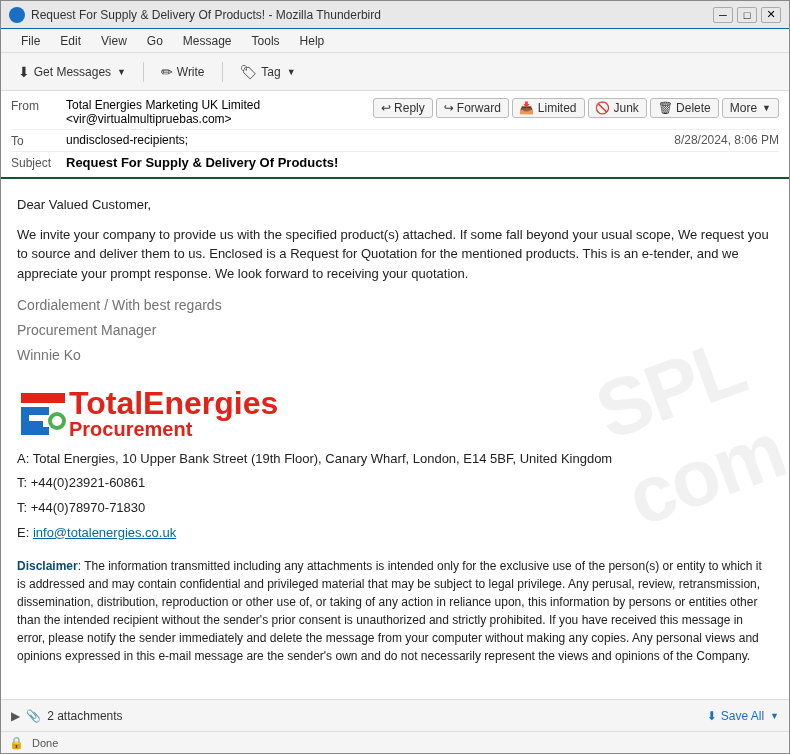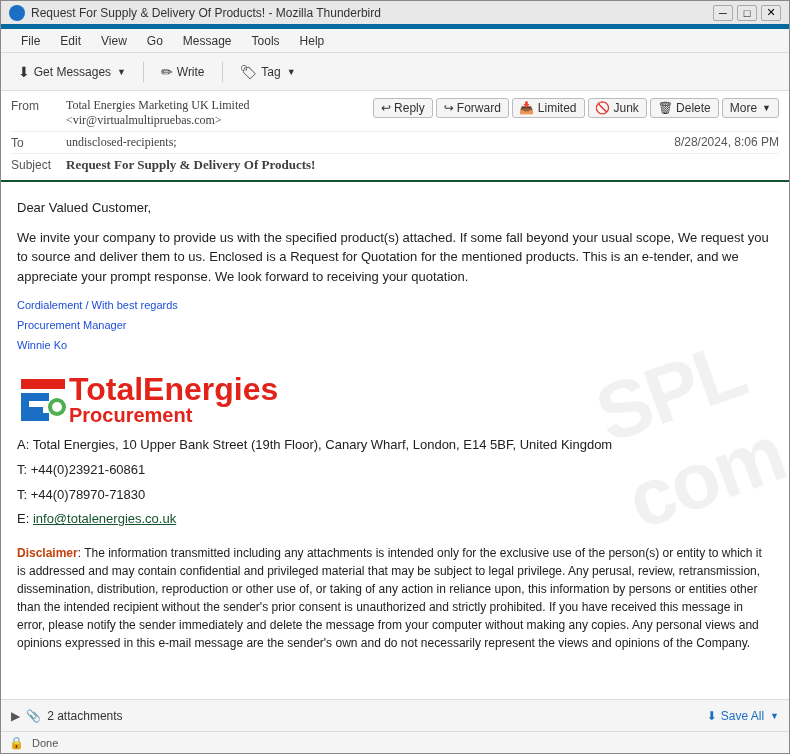--- a/index.html
+++ b/index.html
@@ -1,21 +1,21 @@
 <!DOCTYPE html>
 <html><head>
   <meta charset="utf-8">
   <style>
     * { box-sizing: border-box; margin: 0; padding: 0; }
     body { font-family: 'Segoe UI', Arial, sans-serif; font-size: 13px; background: #f0f0f0; color: #222; }
 
     
     .window { width: 790px; height: 754px; background: #fff; border: 1px solid #888; display: flex; flex-direction: column; overflow: hidden; }
 
-    .title-bar { background: #e8e8e8; display: flex; align-items: center; justify-content: space-between; padding: 4px 8px; border-bottom: 5px solid #0369a1; height: 28px; }
+    .title-bar { background: #e8e8e8; display: flex; align-items: center; justify-content: space-between; padding: 4px 8px; border-bottom: 1px solid #0369a1; height: 28px; }
     .title-bar-left { display: flex; align-items: center; gap: 6px; }
     .title-bar-icon { width: 16px; height: 16px; background: #1a6fc4; border-radius: 50%; display: inline-block; }
     .title-bar-title { font-size: 12px; color: #333; }
     .title-bar-controls { display: flex; gap: 4px; }
     .win-btn { width: 20px; height: 16px; background: #e8e8e8; border: 1px solid #aaa; border-radius: 2px; font-size: 11px; cursor: pointer; display: flex; align-items: center; justify-content: center; }
     .win-btn.close { background: #e8e8e8; }
 
     
     .menu-bar { background: #f5f5f5; display: flex; align-items: center; padding: 2px 16px; border-bottom: 1px solid #ddd; height: 24px; gap: 12px; }
     .menu-item { font-size: 12px; color: #333; cursor: pointer; padding: 1px 4px; }
@@ -25,38 +25,38 @@
     .toolbar-btn { display: flex; align-items: center; gap: 4px; padding: 3px 8px; border: 1px solid transparent; border-radius: 3px; cursor: pointer; font-size: 12px; color: #333; background: transparent; }
     .toolbar-btn .icon { font-size: 14px; }
     .toolbar-sep { width: 1px; height: 20px; background: #ccc; margin: 0 4px; }
     .dropdown-arrow { font-size: 9px; margin-left: 2px; }
 
     
     .email-header { background: #fff; border-bottom: 2px solid #14532d; padding: 4px 10px; }
     .email-header-row { display: flex; align-items: flex-start; padding: 3px 0; border-bottom: 1px solid #eee; }
     .email-header-row:last-child { border-bottom: none; }
     .header-label { color: #555; font-size: 12px; width: 55px; flex-shrink: 0; padding-top: 1px; }
-    .header-value { font-size: 12px; color: #404040; flex: 1; font-family: Liberation Serif, serif; }
+    .header-value { font-size: 12px; color: #000000; flex: 1; }
     .header-actions { display: flex; gap: 3px; align-items: center; margin-left: auto; flex-shrink: 0; }
     .hdr-btn { display: flex; align-items: center; gap: 3px; padding: 2px 7px; border: 1px solid #bbb; border-radius: 3px; background: #f5f5f5; cursor: pointer; font-size: 12px; color: #333; }
     .hdr-btn .icon { font-size: 12px; }
     .subject-row .header-value { font-weight: bold; font-size: 13px; }
     .date-val { font-size: 12px; color: #555; margin-left: 10px; }
 
     
     .email-body { flex: 1; overflow-y: auto; padding: 16px 16px 10px 16px; background: #fff; position: relative; }
     .email-body p { margin-bottom: 10px; font-size: 13px; line-height: 1.5; }
-    .sig-block { margin-top: 10px; font-size: 11px; line-height: 1.8; color: #1d4ed8; }
+    .sig-block { margin-top: 10px; font-size: 14px; line-height: 1.8; color: #737373; }
     .company-logo { display: flex; align-items: center; margin: 16px 0 6px 0; }
     .company-name { font-size: 32px; font-weight: bold; color: #e2231a; font-family: Arial, sans-serif; }
     .company-sub { font-size: 20px; color: #e2231a; font-weight: bold; display: block; margin-top: -4px; }
     .contact-block { font-size: 13px; line-height: 1.9; margin-bottom: 10px; }
-    .contact-block a { color: #14532d; text-decoration: underline; }
+    .contact-block a { color: #0369a1; text-decoration: underline; }
     .disclaimer { font-size: 12px; line-height: 1.5; color: #222; margin-top: 12px; }
-    .disclaimer-label { font-weight: bold; color: #c2410c; }
+    .disclaimer-label { font-weight: bold; color: #0c4a6e; }
 
     
     .watermark { position: absolute; right: 20px; top: 160px; font-size: 80px; font-weight: 900; color: rgba(180,180,180,0.18); transform: rotate(-20deg); pointer-events: none; font-family: Arial, sans-serif; letter-spacing: -2px; }
 
     
     .attachments-bar { display: flex; align-items: center; justify-content: space-between; background: #f5f5f5; border-top: 1px solid #ddd; padding: 5px 10px; height: 32px; }
     .attach-left { display: flex; align-items: center; gap: 6px; font-size: 12px; color: #333; }
     .attach-expand { font-size: 12px; cursor: pointer; color: #555; }
     .attach-right { display: flex; align-items: center; gap: 4px; font-size: 12px; color: #1a6fc4; cursor: pointer; }
 

